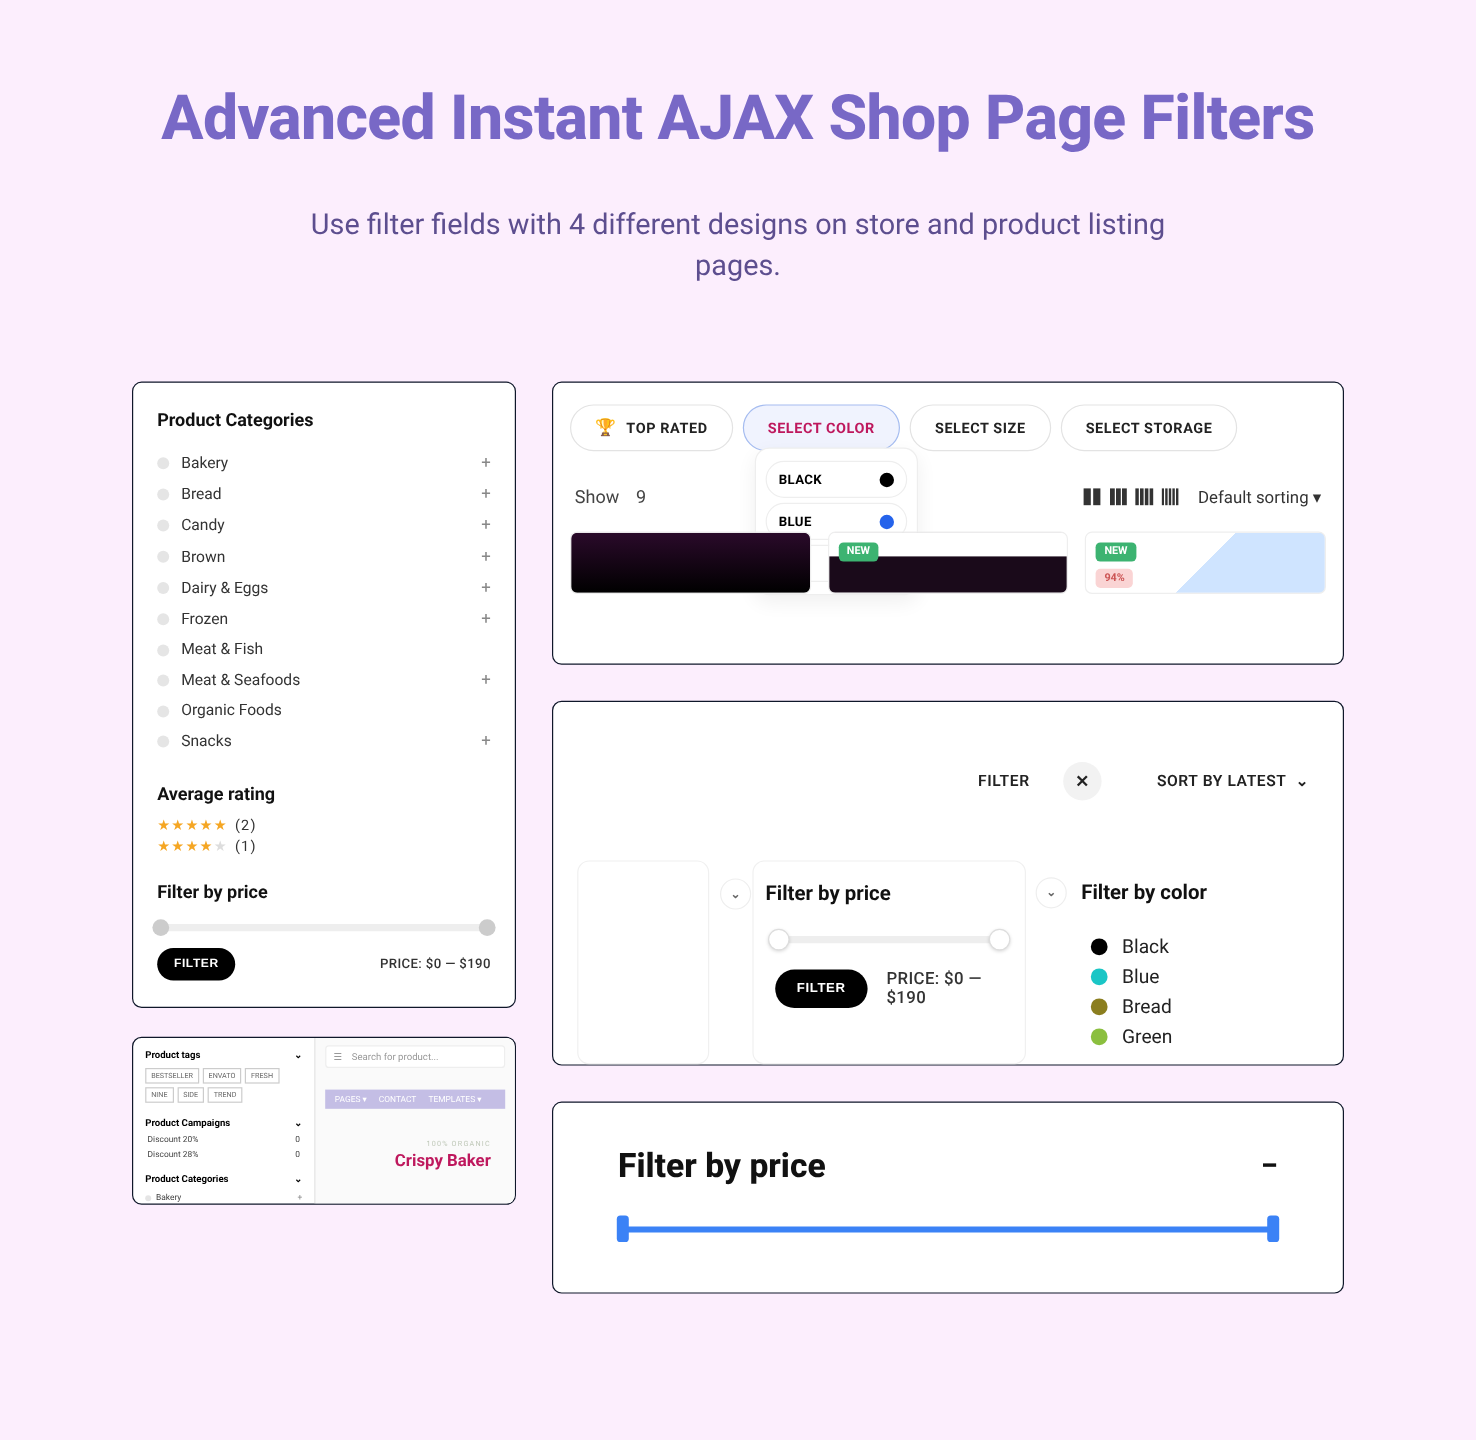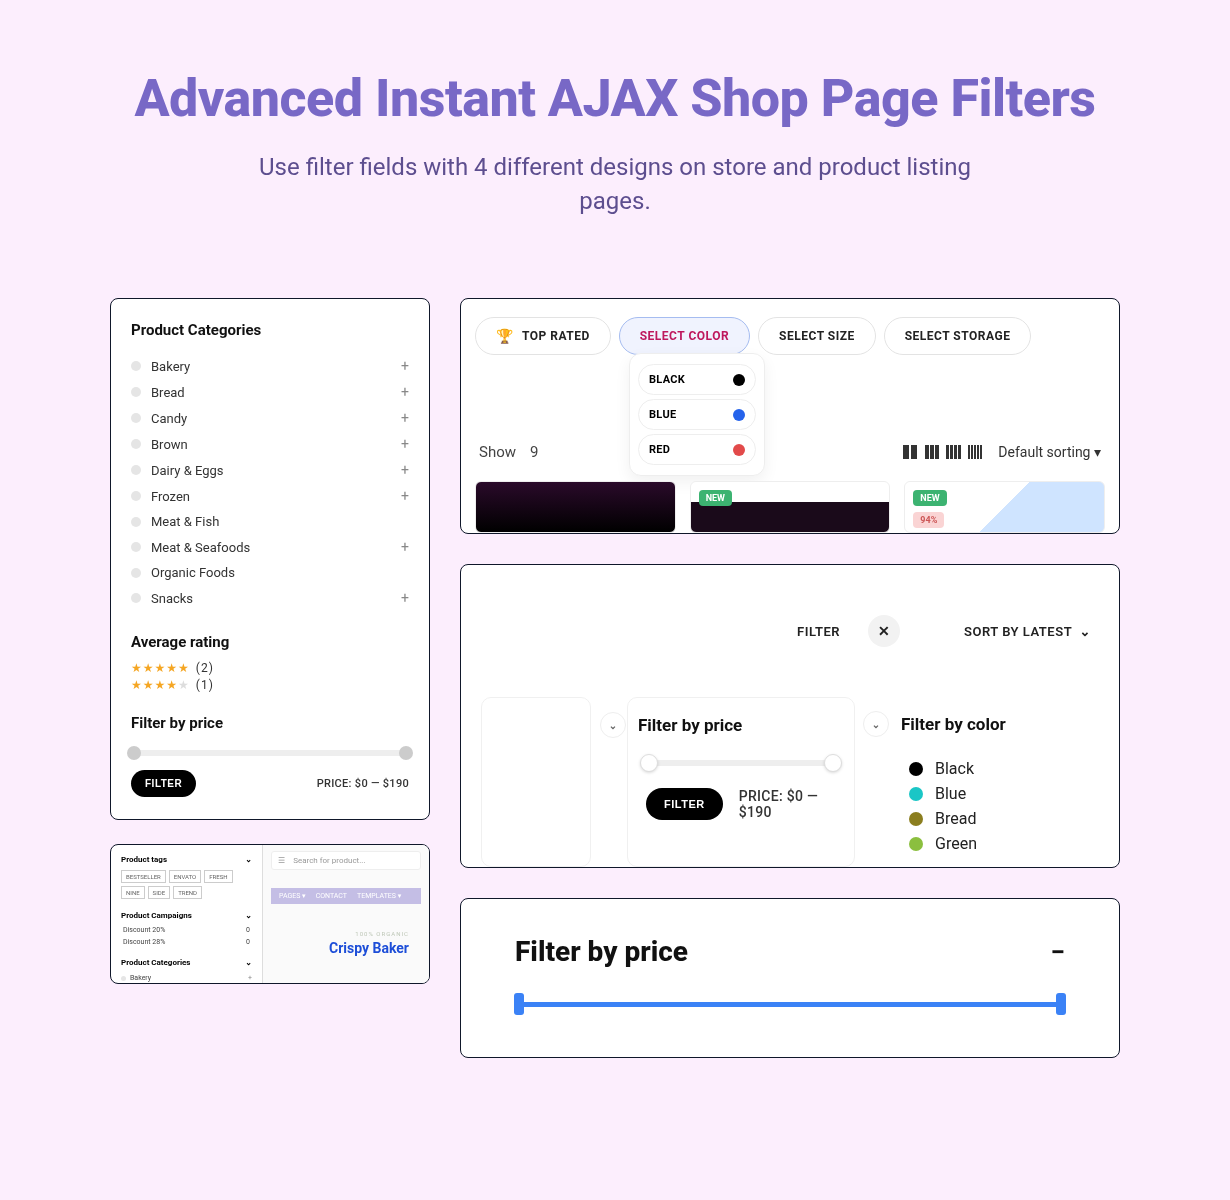--- a/index.html
+++ b/index.html
@@ -1,17 +1,17 @@
 <!DOCTYPE html>
 <html><head>
 <meta charset="utf-8">
 <style>
 *{box-sizing:border-box;margin:0;padding:0}
 body{font-family:-apple-system,BlinkMacSystemFont,"Segoe UI",Roboto,sans-serif;background:#FCEEFD;width:1230px;height:1200px;padding:60px 40px 0;overflow:hidden}
-.title{font-size:52px;font-weight:800;color:#7868C6;text-align:center;line-height:1.1;margin:10px 0 24px;letter-spacing:-0.5px}
+.title{font-size:52px;font-weight:800;color:#7868C6;text-align:center;line-height:1.1;margin:10px 0 44px;letter-spacing:-0.5px}
 .sub{font-size:24px;color:#5D4E8F;text-align:center;line-height:1.4;margin:0 auto 80px;max-width:720px;font-weight:400}
 .grid{display:grid;grid-template-columns:320px 1fr;gap:30px;padding:0 70px}
 .right-col{display:flex;flex-direction:column;gap:30px}
 .card{border:1px solid #0f172a;border-radius:8px;background:#fff;overflow:hidden}
 
 
 .p1{padding:22px 20px}
 .h{font-size:15px;font-weight:700;color:#111;margin-bottom:14px}
 .cat{list-style:none}
 .cat li{display:flex;align-items:center;gap:10px;padding:5px 0;font-size:13px;color:#333}
@@ -28,21 +28,21 @@
 
 
 .p2{padding:18px 14px 0;position:relative;height:236px}
 .pills{display:flex;gap:8px}
 .pill{border:1px solid #E3E3E3;border-radius:22px;padding:10px 20px;font-size:12px;font-weight:700;letter-spacing:.5px;color:#222;display:flex;align-items:center;gap:8px;background:#fff}
 .pill.sel{background:#F0F3FE;border-color:#A5BCF0;color:#be185d}
 .emoji{font-size:14px}
 .dd{position:absolute;top:54px;left:168px;width:136px;background:#fff;border:1px solid #eee;border-radius:12px;padding:6px 8px;box-shadow:0 6px 16px rgba(0,0,0,.06)}
 .dd div{display:flex;align-items:center;justify-content:space-between;padding:8px 10px;font-size:11px;font-weight:700;letter-spacing:.3px;border:1px solid #eee;border-radius:18px;margin:4px 0}
 .sw{width:12px;height:12px;border-radius:50%}
-.bar{display:flex;align-items:center;gap:14px;margin-top:88px;font-size:15px;color:#444;padding:0 4px}
+.bar{display:flex;align-items:center;gap:14px;margin-top:29px;font-size:15px;color:#444;padding:0 4px}
 .gridico{display:flex;gap:6px;margin-left:auto}
 .gridico span{width:16px;height:16px;display:inline-flex}
 .sort{font-size:14px;color:#333}
 .prod{display:flex;gap:14px;margin-top:20px}
 .pc{flex:1;border:1px solid #eee;border-radius:6px;height:52px;position:relative;overflow:hidden}
 .badge{position:absolute;top:8px;left:8px;font-size:9px;font-weight:700;padding:3px 7px;border-radius:4px}
 .new{background:#3CB371;color:#fff}
 .pct{background:#FAD4D4;color:#C55;top:30px}
 
 
@@ -69,21 +69,21 @@
 .tag{border:1px solid #ccc;font-size:6px;padding:2px 4px;color:#666}
 .camp{padding:2px 6px;display:flex;justify-content:space-between;font-size:7px;color:#444}
 .p4c{list-style:none;padding:2px 4px}
 .p4c li{display:flex;align-items:center;gap:4px;font-size:7px;color:#444;padding:1px 0}
 .p4c .plus{margin-left:auto;color:#888}
 .p4r{flex:1;padding:6px 8px;background:#fafafa}
 .sbar{display:flex;align-items:center;gap:8px;font-size:8px;color:#999;border:1px solid #eee;border-radius:3px;padding:4px 6px;background:#fff}
 .nav{background:#C4BEE5;color:#fff;font-size:7px;padding:4px 8px;margin-top:18px;display:flex;gap:10px}
 .hero{padding:26px 12px 2px;text-align:right;color:#BFC8B8}
 .hero .ov{font-size:6px;letter-spacing:1px}
-.hero .ct{font-size:14px;font-weight:700;color:#1d4ed8;margin-top:3px}
+.hero .ct{font-size:14px;font-weight:700;color:#be185d;margin-top:3px}
 
 
 .p5{padding:36px 54px 0;height:160px}
 .p5h{display:flex;justify-content:space-between;align-items:center;font-size:28px;font-weight:800;color:#111;margin-bottom:34px}
 .minus{font-size:26px;font-weight:700}
 .slider3{position:relative;height:5px;background:#3B82F6;border-radius:3px;margin:0 2px}
 .slider3 .knob{width:10px;height:22px;border-radius:3px;background:#3B82F6;position:absolute;top:-9px}
 </style>
 </head>
 <body>
@@ -308,21 +308,21 @@
             <span class="badge new">NEW</span>
             <span class="badge pct">94%</span>
           </div>
     </div>
   </div>
 
   <div class="card p3">
     <div class="toprow">
       <span><span>FILTER</span></span>
       <span class="xcirc">✕</span>
-      <span style="margin-left:36px"><span>SORT BY LATEST</span>&nbsp;&nbsp;<span>⌄</span></span>
+      <span style="margin-left:18px"><span>SORT BY LATEST</span>&nbsp;&nbsp;<span>⌄</span></span>
     </div>
     <div class="filterrow">
       <div class="fcard" style="flex:0 0 110px;padding:14px 0 0"></div>
       <div class="fcard">
         <div class="fh" style="margin-left:-46px">
               <span class="chev">⌄</span>
               <span>Filter by price</span>
             </div>
         <div class="slider2">
               <div class="knob" style="left:-6px"></div>

